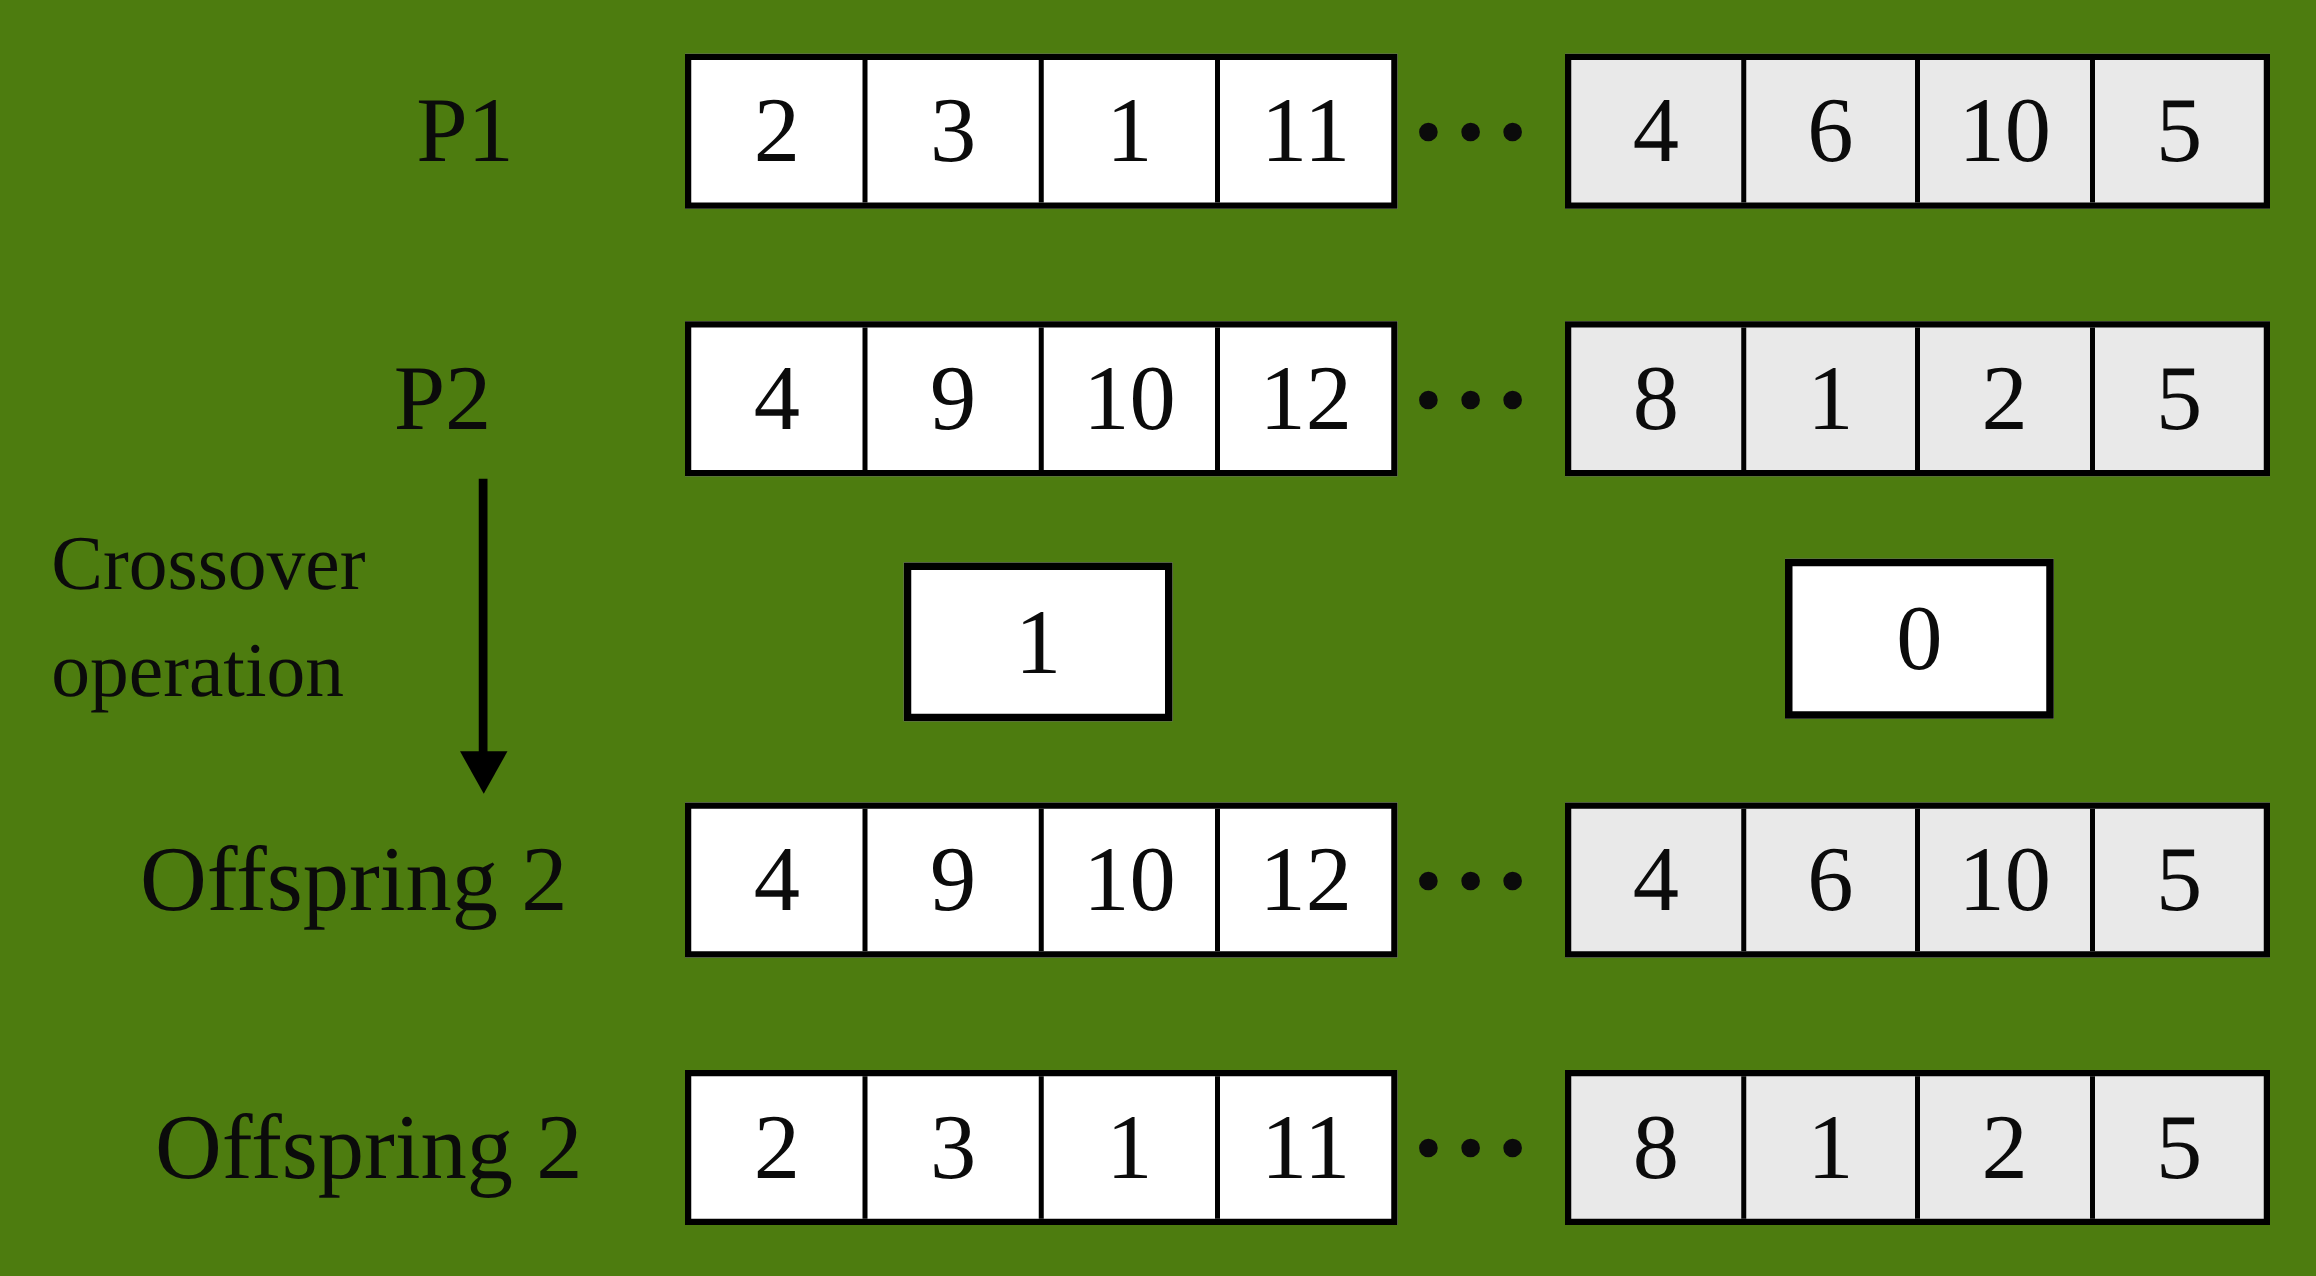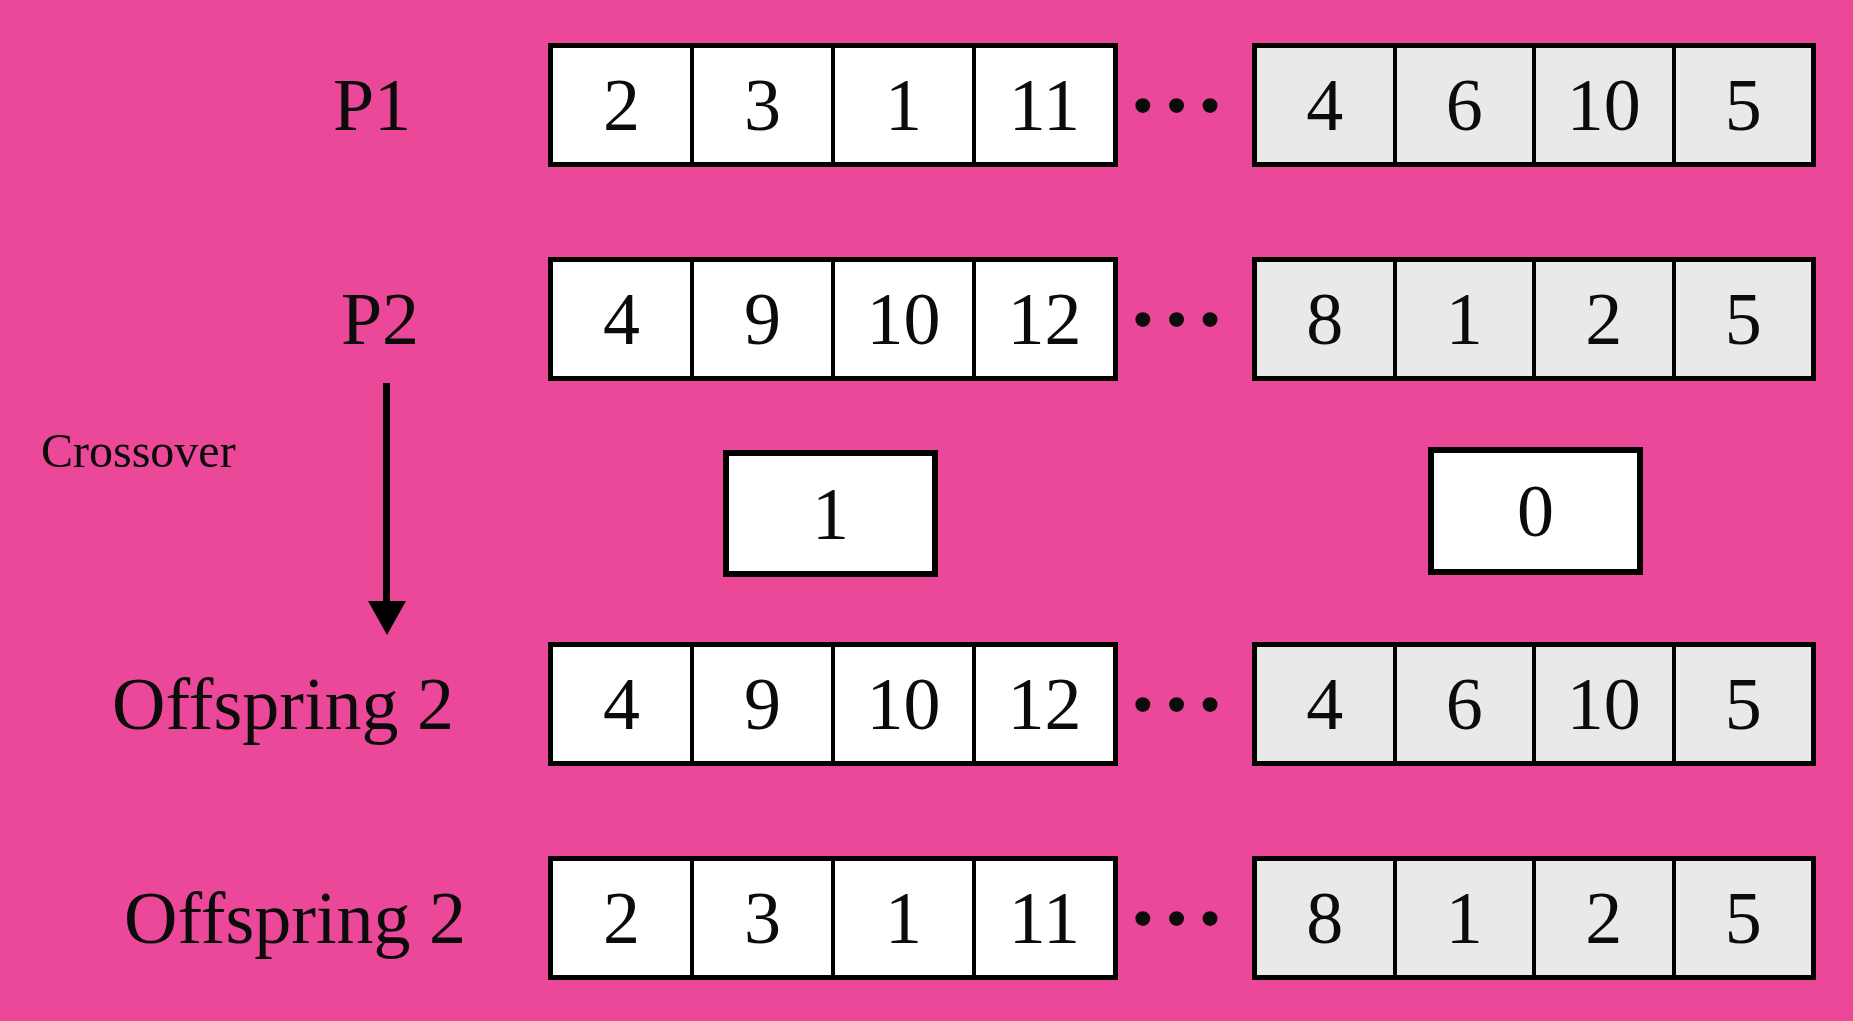--- a/index.html
+++ b/index.html
@@ -1,19 +1,19 @@
 <!DOCTYPE html>
 <html><head>
 <meta charset="utf-8">
 <style>
   html,body{margin:0;padding:0;background:#ffffff;}
   .canvas{
     position:relative;
     width:1853px;height:1021px;
-    background:#ec4899;
+    background:#4d7c0f;
     font-family:"Liberation Serif","DejaVu Serif",serif;
     color:#0b0b0b;
     overflow:hidden;
   }
   
   .chromo-table{
     position:absolute;
     height:124px;
     box-sizing:border-box;
     border:5px solid #000;
@@ -52,21 +52,21 @@
     box-sizing:border-box;
     border:6px solid #000;
     background:#ffffff;
     display:flex;align-items:center;justify-content:center;
     font-size:74px;line-height:1;
   }
   
   .op-label{
     position:absolute;
     left:41px;top:408px;
-    font-size:48px;line-height:86px;
+    font-size:62px;line-height:86px;
     white-space:nowrap;
   }
   .arrow-shaft{
     position:absolute;
     left:383px;top:383px;
     width:7px;height:222px;
     background:#000;
   }
   .arrow-head{
     position:absolute;
@@ -93,40 +93,41 @@
 
   <div class="ellipsis" style="top:105px">···</div>
 
   <div class="chromo-table right-table" style="top:43px;background:#e9e9e9">
     <div class="cell">4</div>
     <div class="cell">6</div>
     <div class="cell">10</div>
     <div class="cell">5</div>
   </div>
 
-  <div class="row-label" style="left:380px;top:319px">P2</div>
+  <div class="row-label" style="left:354px;top:319px">P2</div>
 
   <div class="chromo-table left-table" style="top:257px">
     <div class="cell">4</div>
     <div class="cell">9</div>
     <div class="cell">10</div>
     <div class="cell">12</div>
   </div>
 
   <div class="ellipsis" style="top:319px">···</div>
 
   <div class="chromo-table right-table" style="top:257px;background:#e9e9e9">
     <div class="cell">8</div>
     <div class="cell">1</div>
     <div class="cell">2</div>
     <div class="cell">5</div>
   </div>
 
   <div class="op-label">
     <div>Crossover</div>
+    <div>operation</div>
   </div>
   <div class="arrow-shaft"></div>
   <div class="arrow-head"></div>
 
   <div class="mask-box" style="left:723px;top:450px;width:215px;height:127px">1</div>
 
   <div class="mask-box" style="left:1428px;top:447px;width:215px;height:128px">0</div>
 
   <div class="row-label" style="left:283px;top:704px">Offspring 2</div>
 

